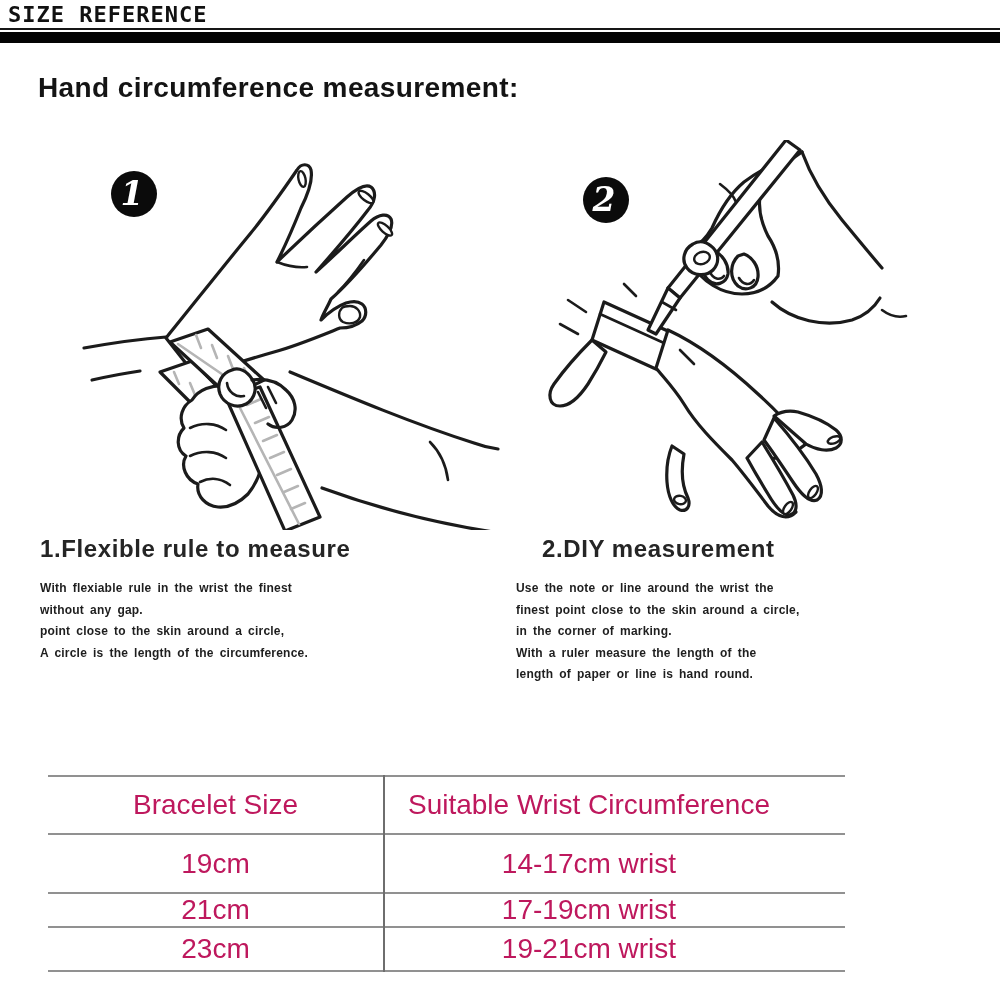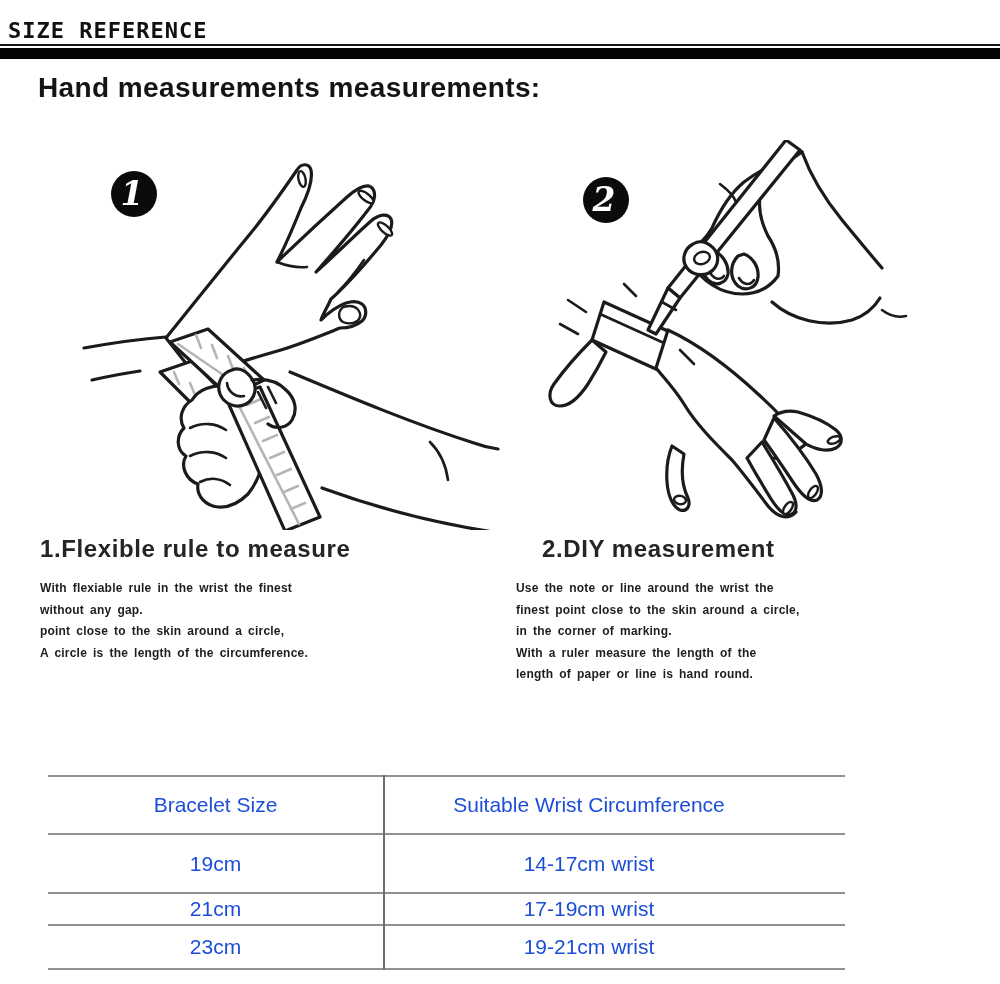--- a/index.html
+++ b/index.html
@@ -4,21 +4,21 @@
 <style>
   * { margin:0; padding:0; box-sizing:border-box; }
   html,body { background:#ffffff; }
   body {
     width:1000px; height:984px; position:relative; overflow:hidden;
     font-family:"Liberation Sans", sans-serif; color:#1a1a1a;
   }
   .abs { position:absolute; }
 
   
-  #titlebar { left:0; top:16px; width:1000px; }
+  #titlebar { left:0; top:0; width:1000px; }
   .tb-title {
     font-family:"DejaVu Sans Mono", monospace; font-weight:bold;
     font-size:22px; letter-spacing:1px; padding:3px 0 0 8px; color:#111;
     line-height:24px;
   }
   .tb-thin  { height:2px;  background:#161616; margin-top:1px; }
   .tb-thick { height:11px; background:#040404; margin-top:2px; }
 
   
   #main-heading {
@@ -49,21 +49,21 @@
   #sec2-title { left:542px; top:535px; }
   .sec-body { font-size:12px; font-weight:bold; color:#1e1e1e; }
   .sec-body .bline { line-height:21.5px; letter-spacing:0.2px; word-spacing:2.5px; white-space:nowrap; }
   #sec1-body { left:40px;  top:578px; }
   #sec2-body { left:516px; top:578px; }
 
   
   #size-table-wrap { left:48px; top:775px; width:797px; }
   table#size-table {
     width:797px; border-collapse:collapse; table-layout:fixed;
-    color:#1d4ed8; font-size:21px;
+    color:#be185d; font-size:28px;
   }
   #size-table td { text-align:center; vertical-align:middle; }
   #size-table td:first-child { width:336px; border-right:2px solid #6e6e6e; }
   #size-table td:last-child  { padding-right:52px; }
   #size-table tr            { border-top:2px solid #919191; }
   #size-table tr:last-child { border-bottom:2px solid #919191; }
   #size-table tr:nth-child(1) { height:58px; }
   #size-table tr:nth-child(2) { height:59px; }
   #size-table tr:nth-child(3) { height:32px; }
   #size-table tr:nth-child(4) { height:44px; }
@@ -77,21 +77,21 @@
 </style>
 </head>
 <body>
 
 <div id="titlebar" class="abs">
   <div class="tb-title">SIZE REFERENCE</div>
   <div class="tb-thin"></div>
   <div class="tb-thick"></div>
 </div>
 
-<div id="main-heading" class="abs">Hand measurements measurements:</div>
+<div id="main-heading" class="abs">Hand circumference measurement:</div>
 
 <div id="fig1" class="abs fig">
   <svg width="420" height="390" viewBox="0 0 420 390">
     <g>
       <path class="ink" d="M4,208 C32,203 60,199 86,197"></path>
       <path class="ink" d="M12,240 C30,236 46,233 60,231"></path>
       <path class="ink" d="M210,232 C272,258 334,284 394,303 C402,306 410,308 418,309"></path>
       <path class="ink" d="M242,348 C302,370 358,384 420,393"></path>
       <path class="ink2" d="M350,302 C360,312 366,325 368,340"></path>
     </g>

